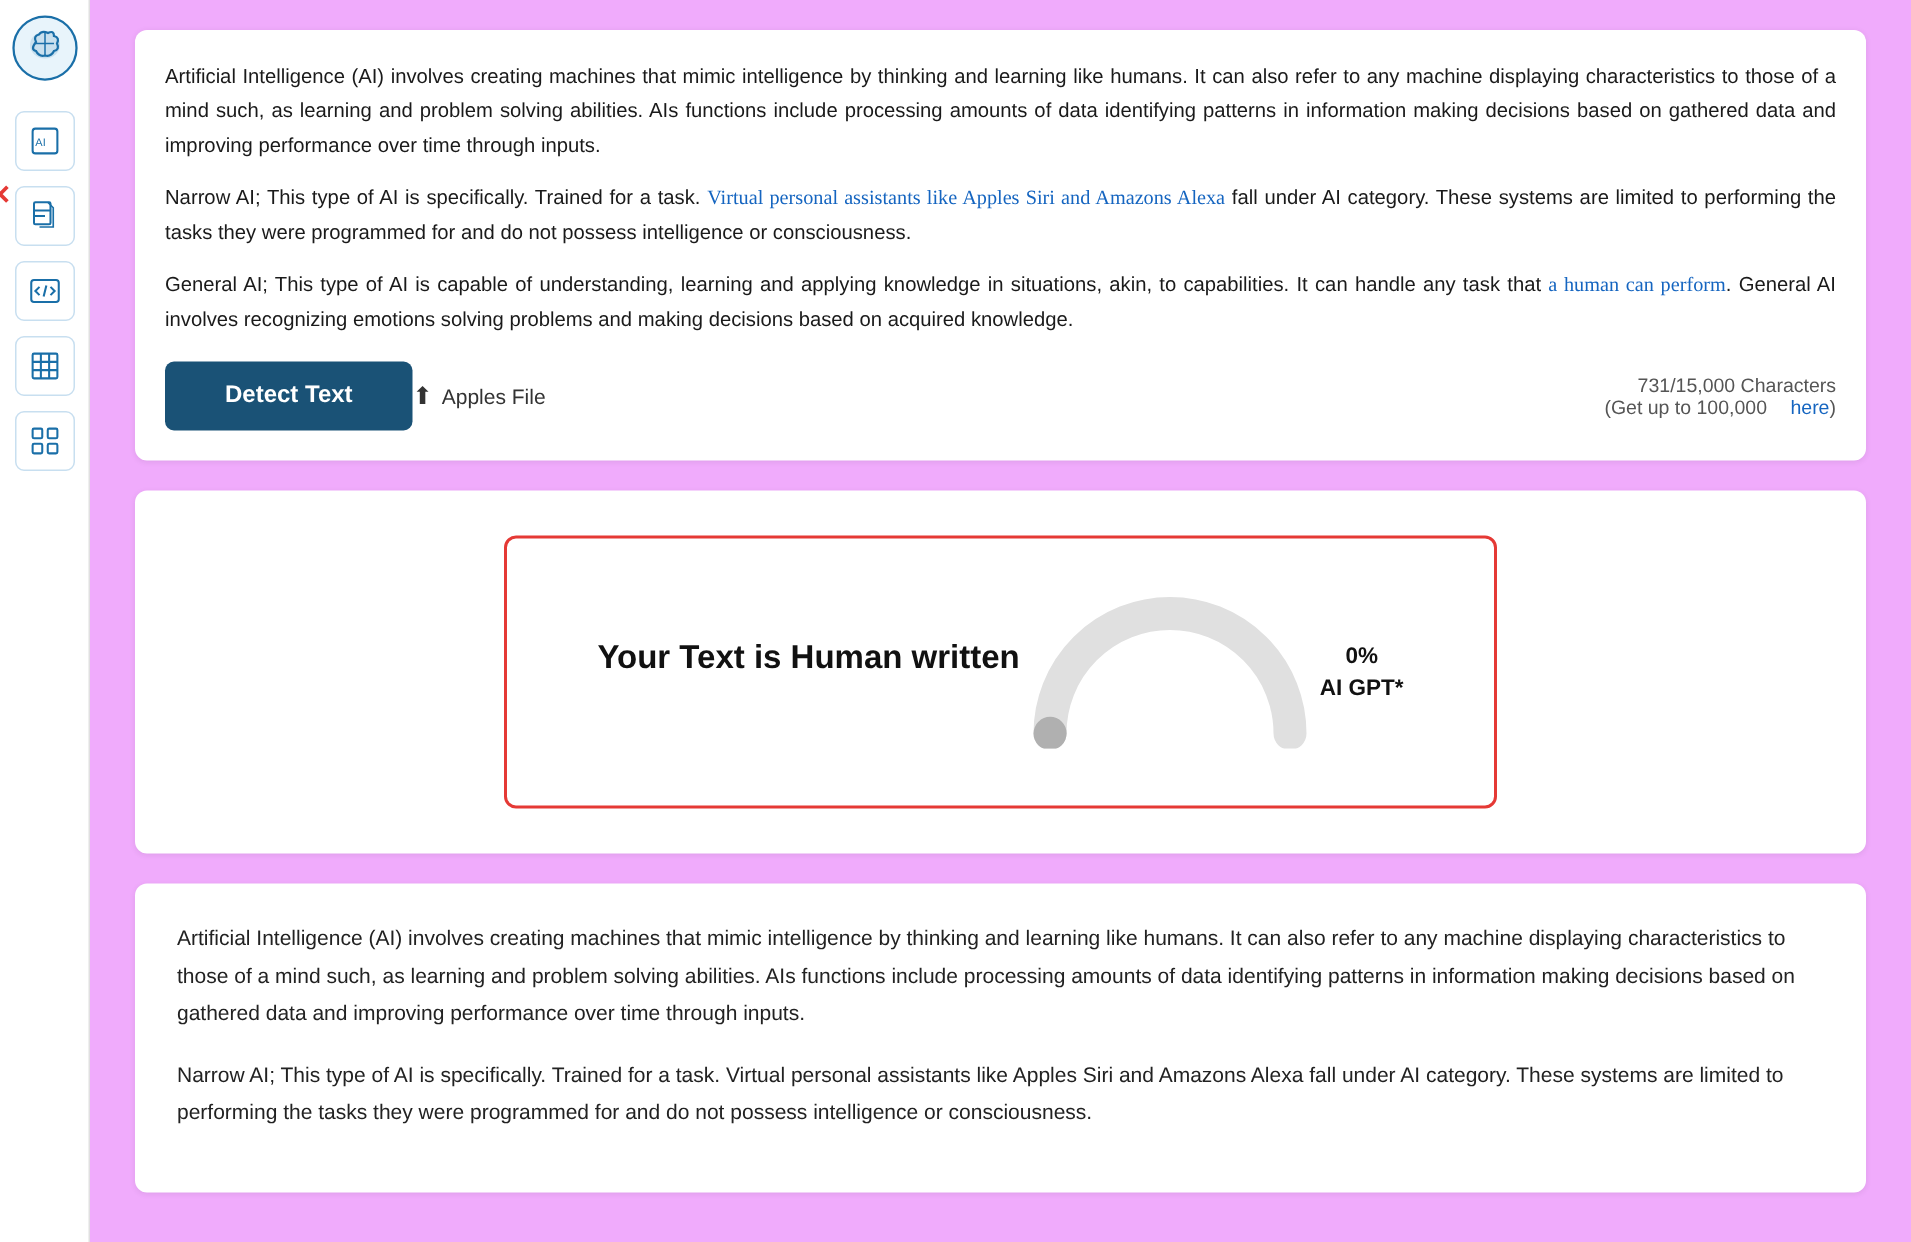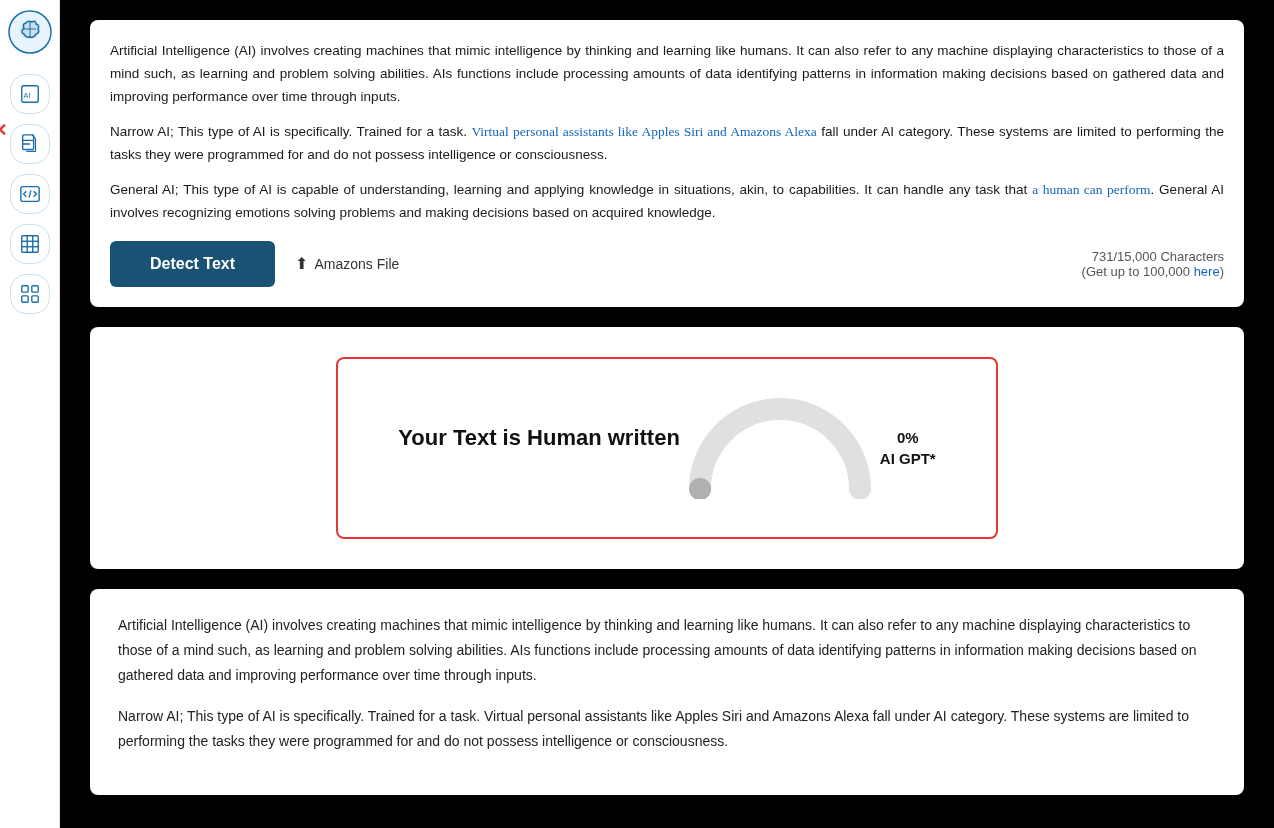--- a/index.html
+++ b/index.html
@@ -29,21 +29,21 @@
       height: 44px;
       margin-bottom: 10px;
     }
 
     .sidebar-icon {
       width: 40px;
       height: 40px;
       display: flex;
       align-items: center;
       justify-content: center;
-      border-radius: 16px;
+      border-radius: 6px;
       cursor: pointer;
       color: #0c4a6e;
       border: 1.5px solid #c8dff0;
     }
 
     .sidebar-icon svg {
       width: 22px;
       height: 22px;
     }
 
@@ -62,21 +62,21 @@
       align-items: center;
       justify-content: center;
       font-weight: bold;
     }
 
     
     .main {
       flex: 1;
       overflow-y: auto;
       padding: 20px 30px;
-      background: #000000;
+      background: #f0abfc;
     }
 
     
     .input-area {
       background: #fff;
       border-radius: 8px;
       padding: 20px;
       margin-bottom: 20px;
       box-shadow: 0 1px 4px rgba(0,0,0,0.08);
     }
@@ -94,21 +94,20 @@
     }
 
     .text-content span.highlight-blue {
       color: #1565c0;
       font-family: Liberation Serif, serif;
     }
 
     .actions-row {
       display: flex;
       align-items: center;
-      gap: 20px;
     }
 
     .detect-btn {
       background: #1a5276;
       color: #fff;
       border: none;
       border-radius: 6px;
       padding: 14px 40px;
       font-size: 16px;
       font-weight: 600;
@@ -129,20 +128,21 @@
     .char-count {
       margin-left: auto;
       font-size: 13px;
       color: #555;
       text-align: right;
     }
 
     .char-count a {
       color: #1565c0;
       text-decoration: none;
+      margin-left: 12px;
     }
 
     
     .result-area {
       background: #fff;
       border-radius: 8px;
       padding: 30px 20px;
       margin-bottom: 20px;
       box-shadow: 0 1px 4px rgba(0,0,0,0.08);
       display: flex;
@@ -278,21 +278,21 @@
       <p>
         <span>General AI; This type of AI is capable of understanding, learning and applying knowledge in situations, akin, to capabilities. It can handle any task that <span class="highlight-blue">a human can perform</span>. General AI involves recognizing emotions solving problems and making decisions based on acquired knowledge.</span>
       </p>
     </div>
 
     <div class="actions-row">
       <button class="detect-btn">Detect Text</button>
 
       <button class="upload-btn">
         <span style="font-size:16px;">⬆</span>
-        <span>Amazons File</span>
+        <span>Apples File</span>
       </button>
 
       <div class="char-count">
         <span>731/15,000 Characters</span><br>
         <span>(Get up to 100,000 </span><a href="#">here</a><span>)</span>
       </div>
     </div>
   </div>
 
   <div class="result-area">

